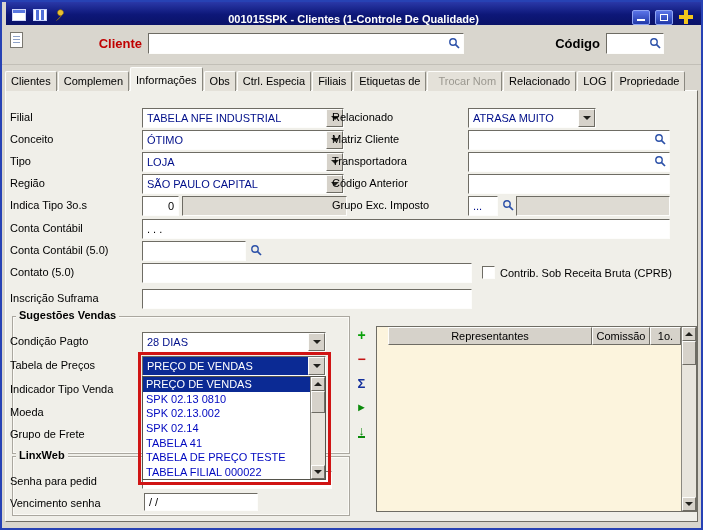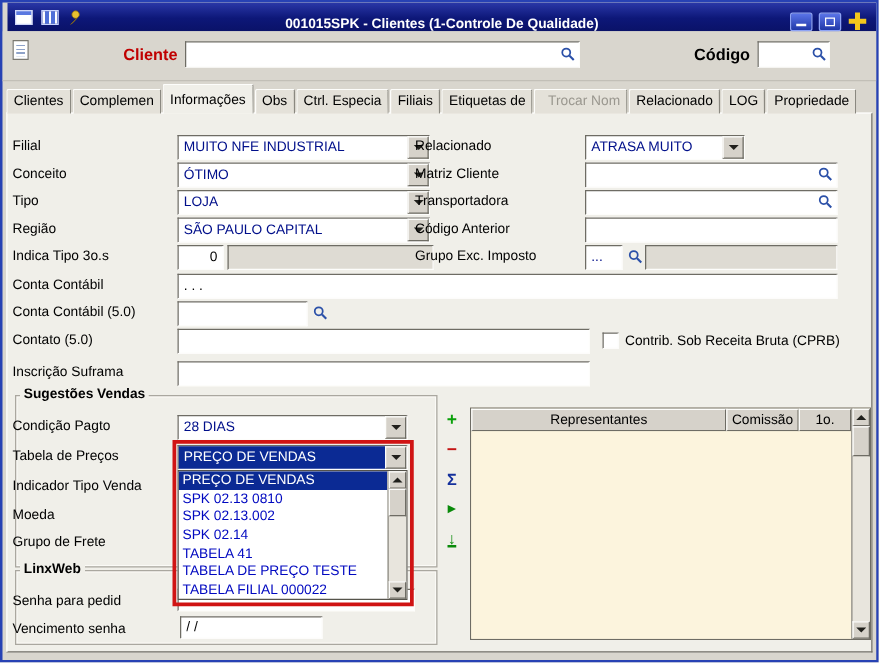--- a/index.html
+++ b/index.html
@@ -95,21 +95,21 @@
   .sicon.rem { color:#c41414; }
   .sicon.sum { color:#14309c; font-size:13px; }
   .sicon.exp { color:#0a8a0a; font-size:11px; }
   .sicon.dl  { color:#0a8a0a; font-size:13px; }
   .sicon.dl span { border-bottom:2px solid #0a8a0a; line-height:11px; }
 
   
   .grid { position:absolute; left:374px; top:324px; width:321px; height:186px; border:1px solid #6e6c64;
     background:#fcf4dd; display:flex; z-index:2; }
   .grid-main { flex:1; display:flex; flex-direction:column; }
-  .grid-header { height:18px; display:flex; }
+  .grid-header { height:18px; display:flex;margin-left:11px; }
   .gh-cell { background:#d6d2ca; border:1px solid; border-color:#fdfdfb #6e6c64 #6e6c64 #fdfdfb;
     display:flex; align-items:center; justify-content:center; white-space:nowrap; overflow:hidden; }
   .gh-1 { width:204px; } .gh-2 { width:58px; } .gh-3 { flex:1; }
   .grid-body { flex:1; background:#fcf4dd; }
   .grid-scroll { width:15px; border-left:1px solid #8a8880; display:flex; flex-direction:column; background:#e8e5dd; }
   .grid-scroll .scroll-thumb { height:24px; }
 </style>
 </head>
 <body>
 
@@ -175,21 +175,21 @@
 
   <div class="page"></div>
 
   <div class="groupbox" style="left:10px;top:314px;width:338px;height:138px"></div>
   <div class="group-title" style="left:14px;top:307px">Sugestões Vendas</div>
   <div class="groupbox" style="left:10px;top:454px;width:338px;height:60px"></div>
   <div class="group-title" style="left:14px;top:447px">LinxWeb</div>
 
   <div class="lbl" style="left:8px;top:109px;width:128px">Filial</div>
   <div class="combo" style="left:140px;top:106px;width:202px">
-    <span class="combo-text">MUITO NFE INDUSTRIAL</span>
+    <span class="combo-text">TABELA NFE INDUSTRIAL</span>
     <span class="combo-btn">
         <span class="tri-down"></span>
       </span>
   </div>
   <div class="lbl" style="left:330px;top:109px;width:132px">Relacionado</div>
   <div class="combo" style="left:466px;top:106px;width:128px">
     <span class="combo-text">ATRASA MUITO</span>
     <span class="combo-btn">
         <span class="tri-down"></span>
       </span>

